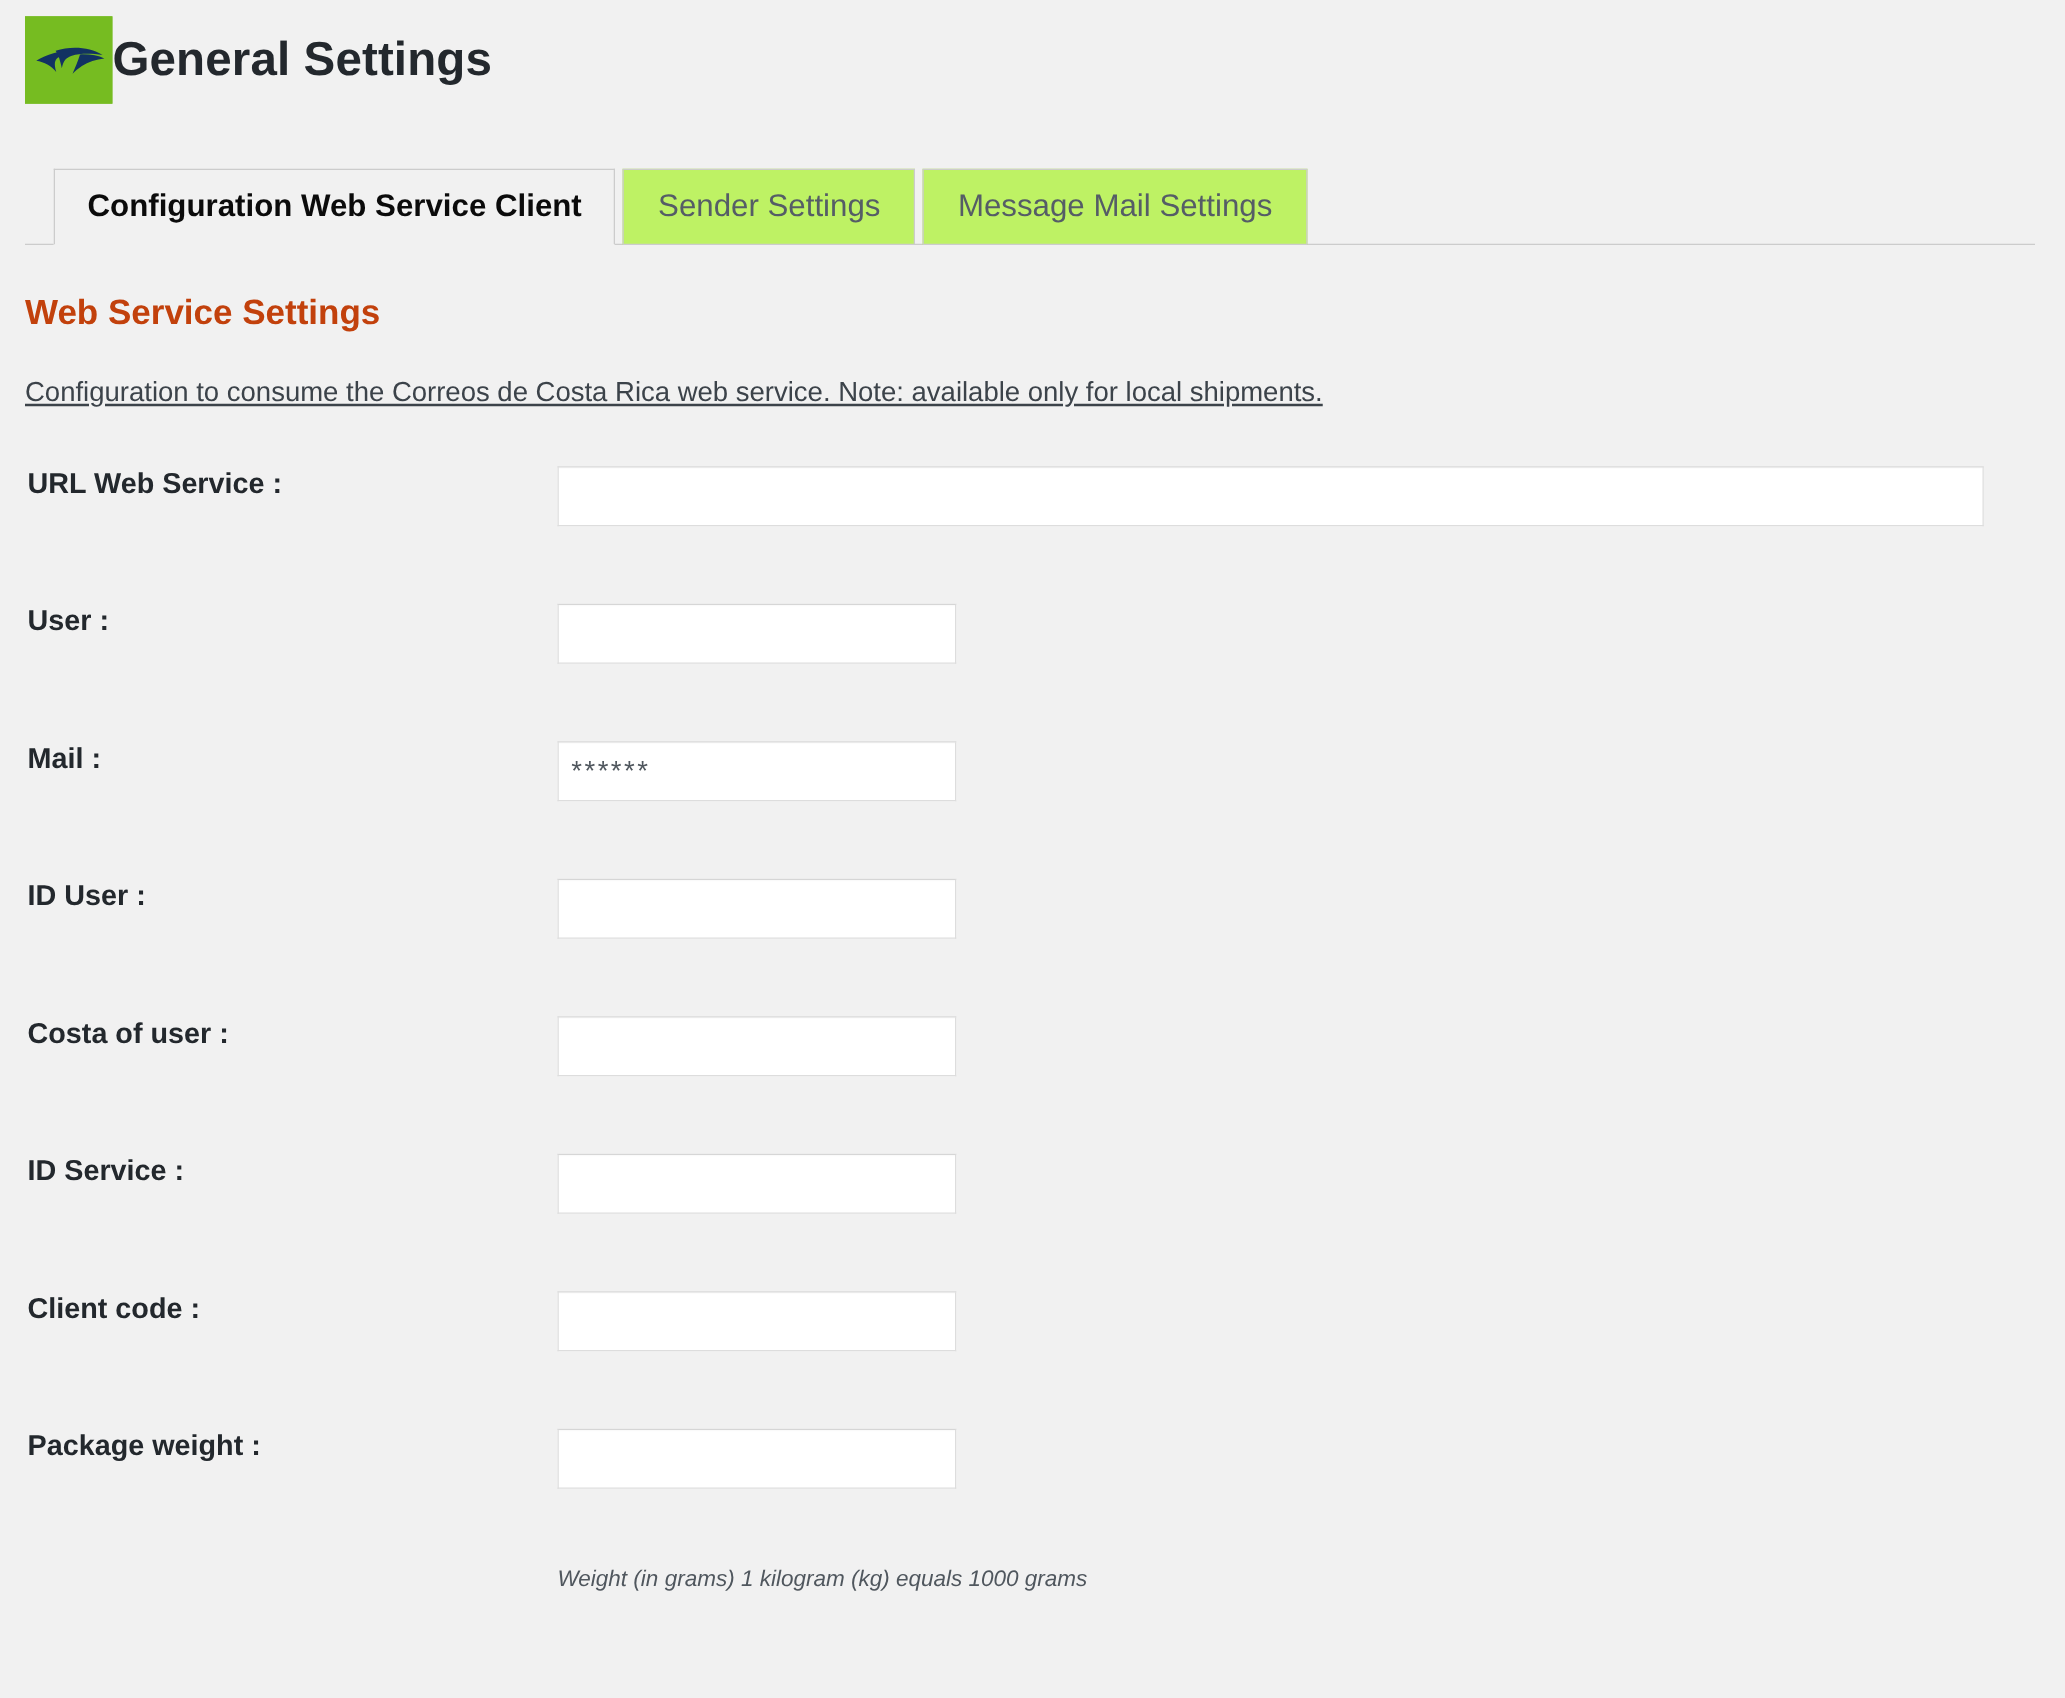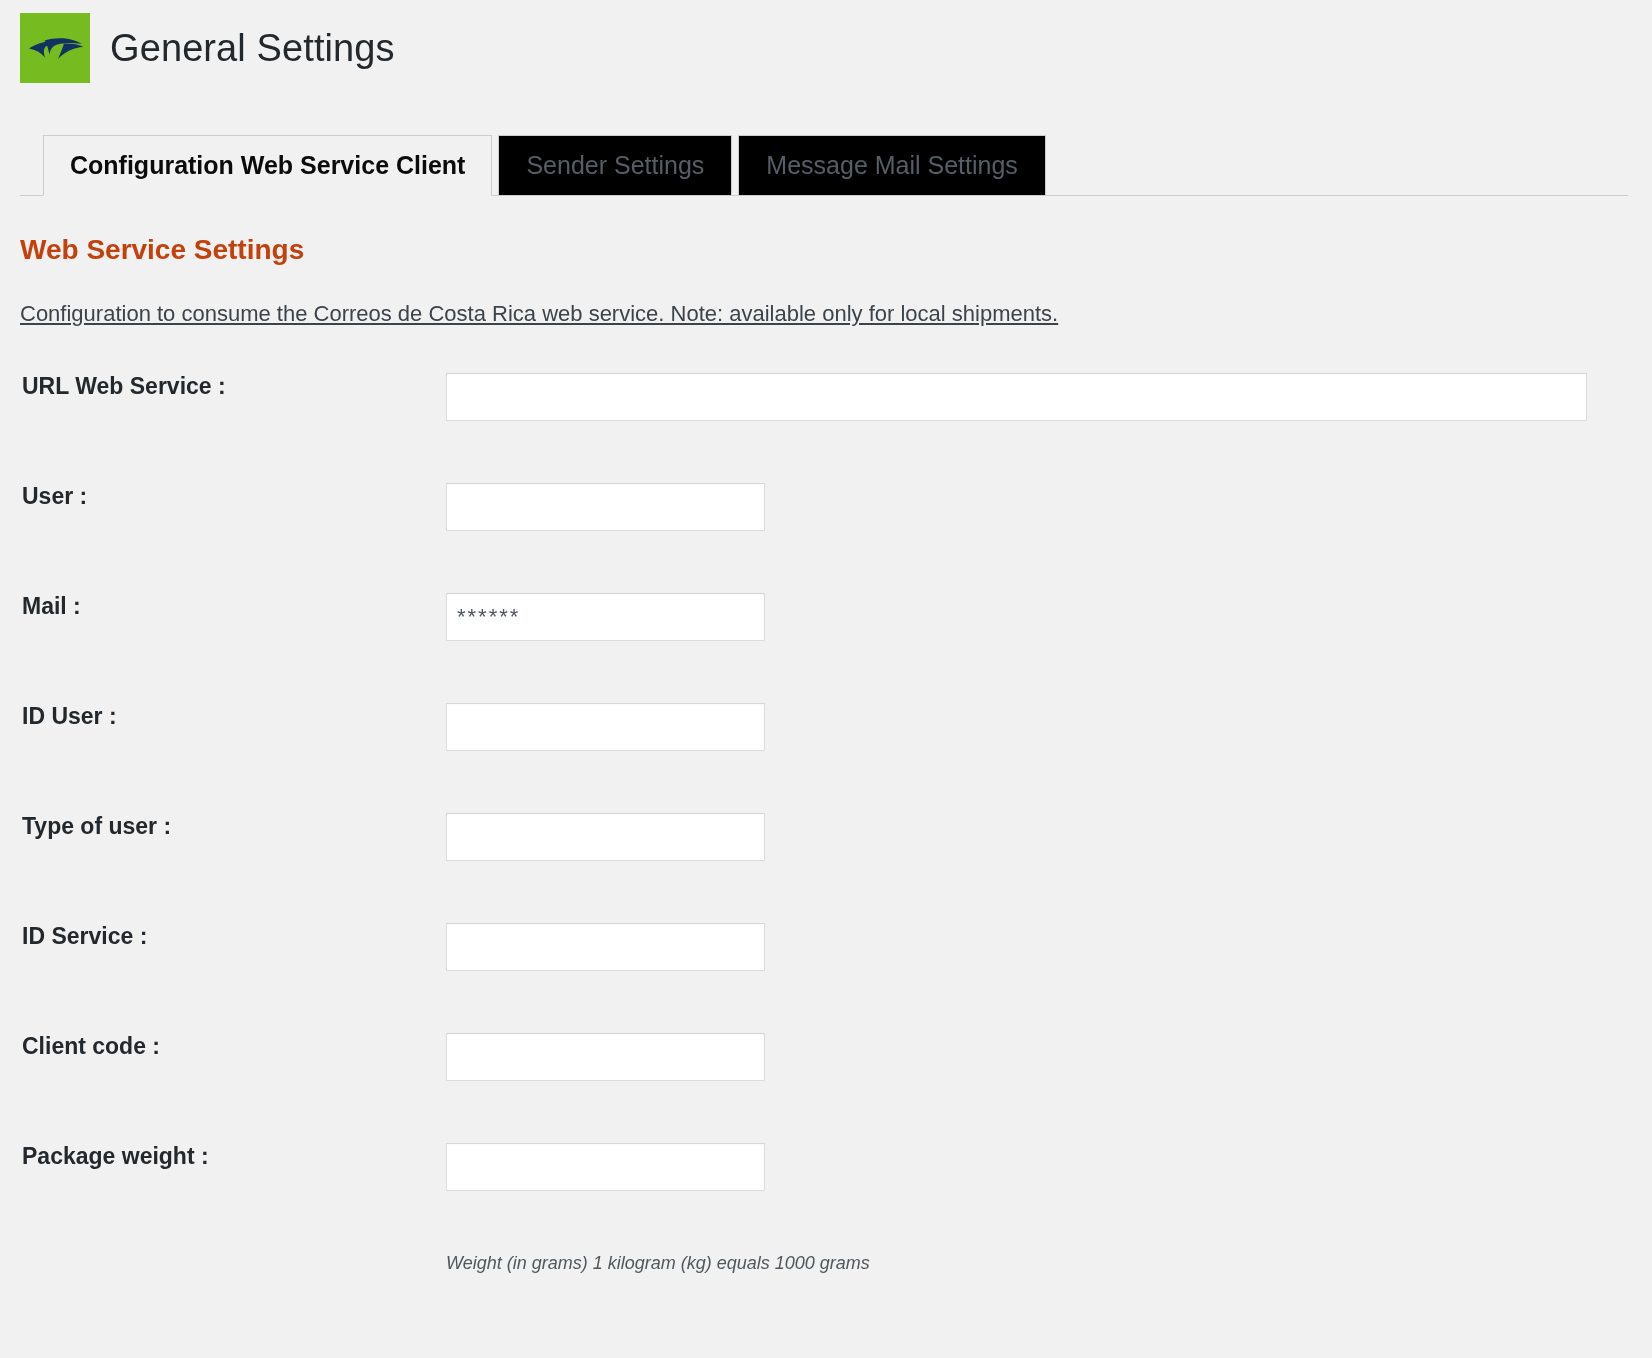--- a/index.html
+++ b/index.html
@@ -32,23 +32,22 @@
     display: block;
     position: relative;
   }
   .brand-logo svg {
     display: block;
     width: 70px;
     height: 70px;
   }
   .page-title {
     font-size: 38px;
-    font-weight: 400;
+    font-weight: 700;
     color: #23282d;
-    margin-left: 20px;
     line-height: 1;
     letter-spacing: 0.1px;
     white-space: nowrap;
   }
 
   
   .tab-bar {
     position: relative;
     margin: 56px 0 0 0;
     padding-left: 31px;
@@ -80,21 +79,21 @@
     justify-content: center;
     padding: 0 27px;
     font-size: 25px;
     border: 1px solid #ccc;
     margin-right: 6px;
     white-space: nowrap;
     cursor: pointer;
     position: relative;
   }
   .tab.inactive {
-    background: #000000;
+    background: #bef264;
     color: #555d66;
     font-weight: 400;
     border-bottom: 1px solid #ccc;
   }
   .tab.active {
     background: #f1f1f1;
     color: #0b0b0b;
     font-weight: bold;
     border-bottom: 1px solid #f1f1f1;
     padding: 0 26px;
@@ -219,21 +218,21 @@
     <div class="field-label">Mail :</div>
     <input class="text-input narrow pass" type="text" value="******" style="">
   </div>
 
   <div class="form-row">
     <div class="field-label">ID User :</div>
     <input class="text-input narrow" type="text" value="" style="">
   </div>
 
   <div class="form-row">
-    <div class="field-label">Type of user :</div>
+    <div class="field-label">Costa of user :</div>
     <input class="text-input narrow" type="text" value="" style="">
   </div>
 
   <div class="form-row">
     <div class="field-label">ID Service :</div>
     <input class="text-input narrow" type="text" value="" style="">
   </div>
 
   <div class="form-row">
     <div class="field-label">Client code :</div>

